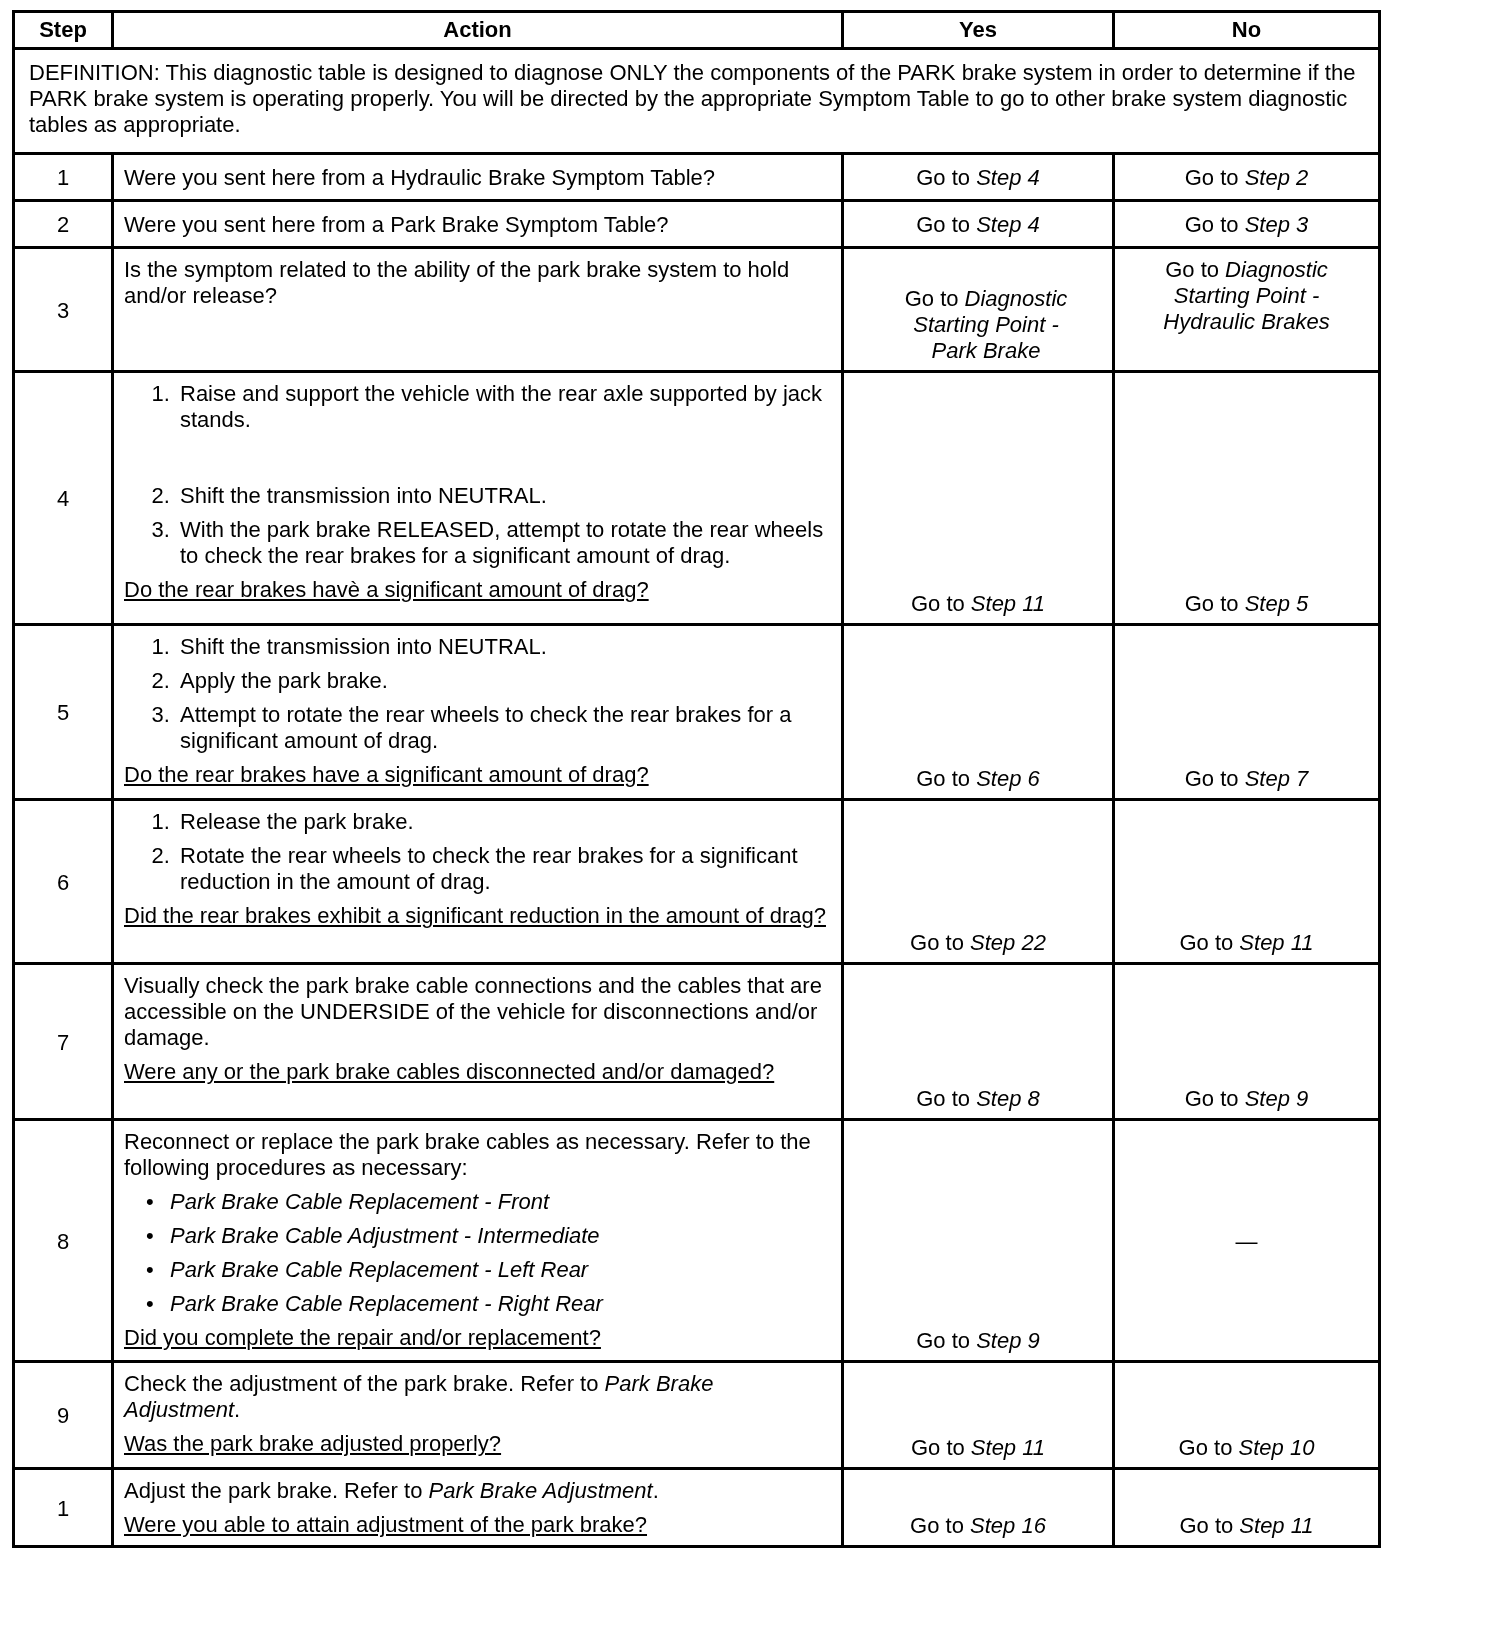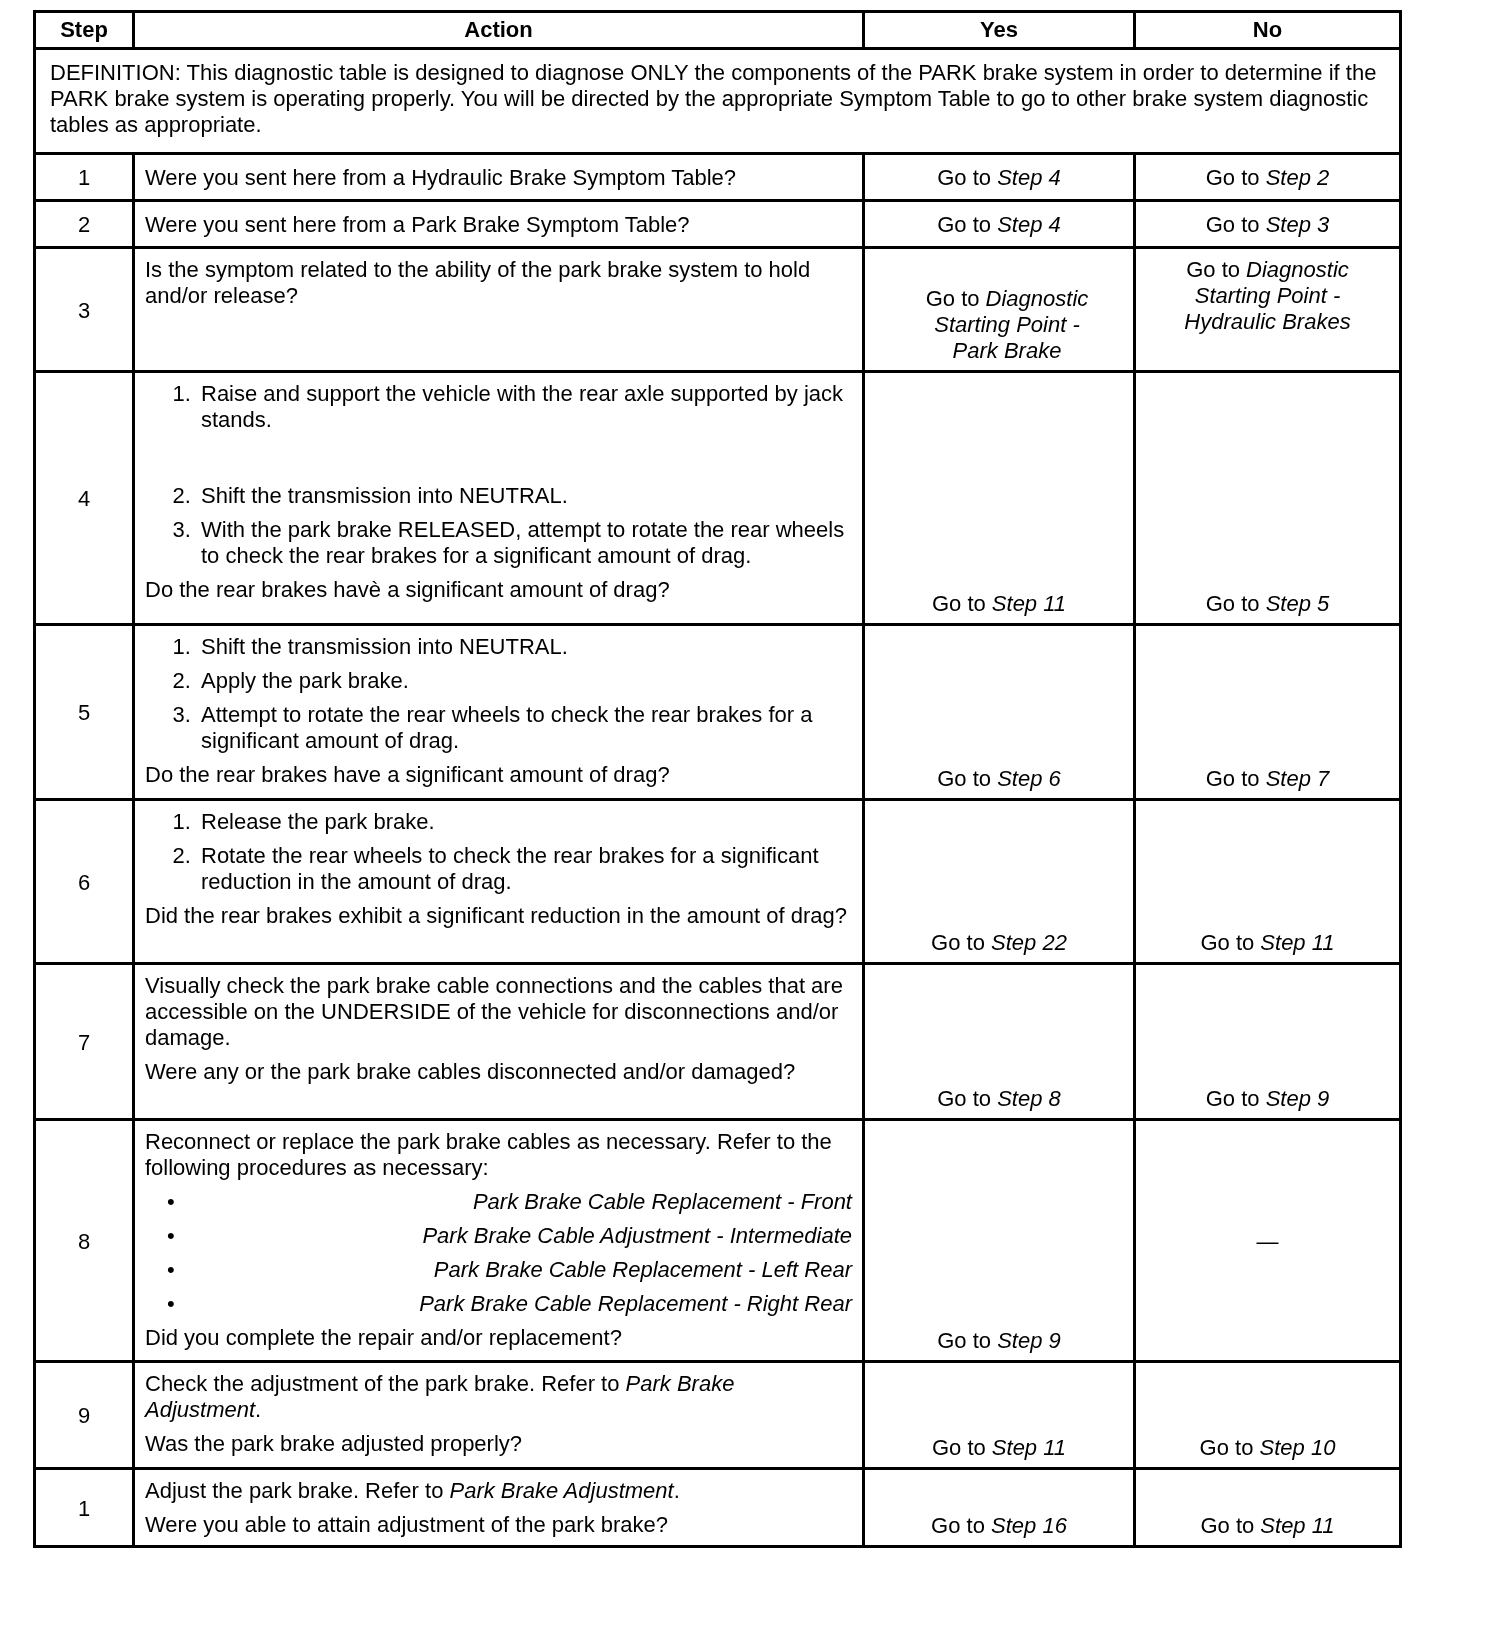--- a/index.html
+++ b/index.html
@@ -1,33 +1,33 @@
 <!DOCTYPE html>
 <html><head>
 <meta charset="utf-8">
 <style>
   html, body { margin: 0; padding: 0; background: #ffffff; }
   body { width: 1504px; height: 1646px; position: relative; overflow: hidden;
          font-family: "Liberation Sans", sans-serif; color: #000; }
-  .tbl { position: absolute; left: 33px; top: 10px; width: 1366px;
+  .tbl { position: absolute; left: 12px; top: 10px; width: 1366px;
          border-collapse: collapse; table-layout: fixed; font-size: 22px; line-height: 26px; }
   .tbl td, .tbl th { border: 3px solid #000; padding: 0 10px; vertical-align: top; }
   .tbl th { font-weight: bold; text-align: center; height: 34px; vertical-align: middle; font-size: 22px; }
   .c-step { width: 76px; text-align: center; vertical-align: middle !important; }
   .c-yes, .c-no { text-align: center; vertical-align: bottom !important; padding-bottom: 6px !important; }
   .def { padding: 10px 12px 8px 14px !important; margin-top: 24px; }
   .it { font-style: italic; }
   .row td { padding-top: 8px; padding-bottom: 6px; }
   ol.steps { margin: 0; padding: 0 0 0 52px; }
   ol.steps li { padding-left: 4px; margin-bottom: 8px; }
-  ul.bul { margin: 0; padding: 0 0 0 46px; list-style: none; text-align: right; }
+  ul.bul { margin: 0; padding: 0 0 0 46px; list-style: none; }
   ul.bul li { position: relative; margin-bottom: 8px; }
   ul.bul li::before { content: "\2022"; position: absolute; left: -24px; font-style: normal; }
   p.q { margin: 0 0 8px 0; }
-  p.q:last-child { margin-bottom: 0; }
+  p.q:last-child { margin-bottom: 0; text-decoration: underline; }
   .mid { vertical-align: middle !important; }
 </style>
 </head>
 <body>
 
 <table class="tbl">
   <colgroup>
     <col style="width:99px">
     <col style="width:730px">
     <col style="width:271px">

